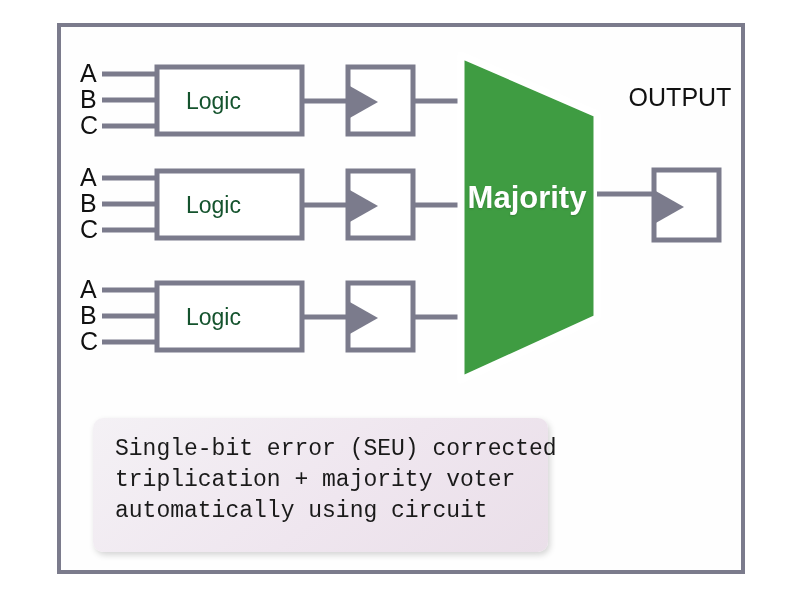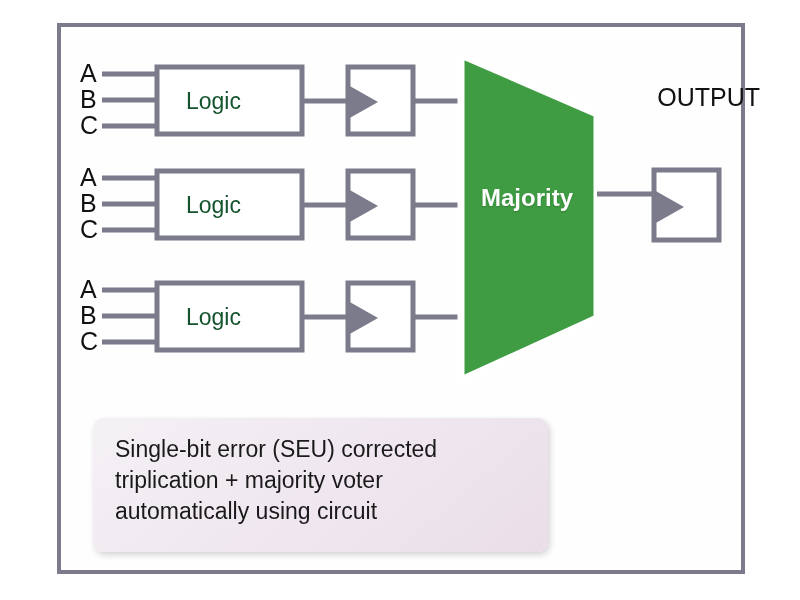--- a/index.html
+++ b/index.html
@@ -55,31 +55,31 @@
     white-space: nowrap;
   }
   #voter-text {
     position: absolute;
     left: 462px;
     top: 183px;
     width: 130px;
     text-align: center;
     color: #ffffff;
     font-weight: bold;
-    font-size: 24px;
+    font-size: 31px;
     line-height: 30px;
     font-family: "Liberation Sans", sans-serif;
     text-shadow: 0 1px 2px rgba(0,0,0,0.18);
   }
   #output-label {
     position: absolute;
     left: 600px;
     top: 82px;
     width: 160px;
-    text-align: right;
+    text-align: center;
     font-size: 25px;
     line-height: 31px;
     color: #111111;
     font-family: "Liberation Sans", sans-serif;
   }
   
   #caption {
     position: absolute;
     left: 93px;
     top: 418px;
@@ -89,21 +89,21 @@
     background: linear-gradient(140deg, #f4f1f5 0%, #efe6ef 55%, #eadfe9 100%);
     box-shadow: 2px 3px 6px rgba(0,0,0,0.17);
     box-sizing: border-box;
     padding: 16px 0 0 22px;
   }
   #caption p {
     margin: 0;
     font-size: 23px;
     line-height: 31px;
     color: #1a1a1a;
-    font-family: Liberation Sans, sans-serif;
+    font-family: Liberation Mono, monospace;
     white-space: nowrap;
   }
 </style>
 </head>
 <body>
 
 <div id="stage">
 
   <div id="panel"></div>
 

